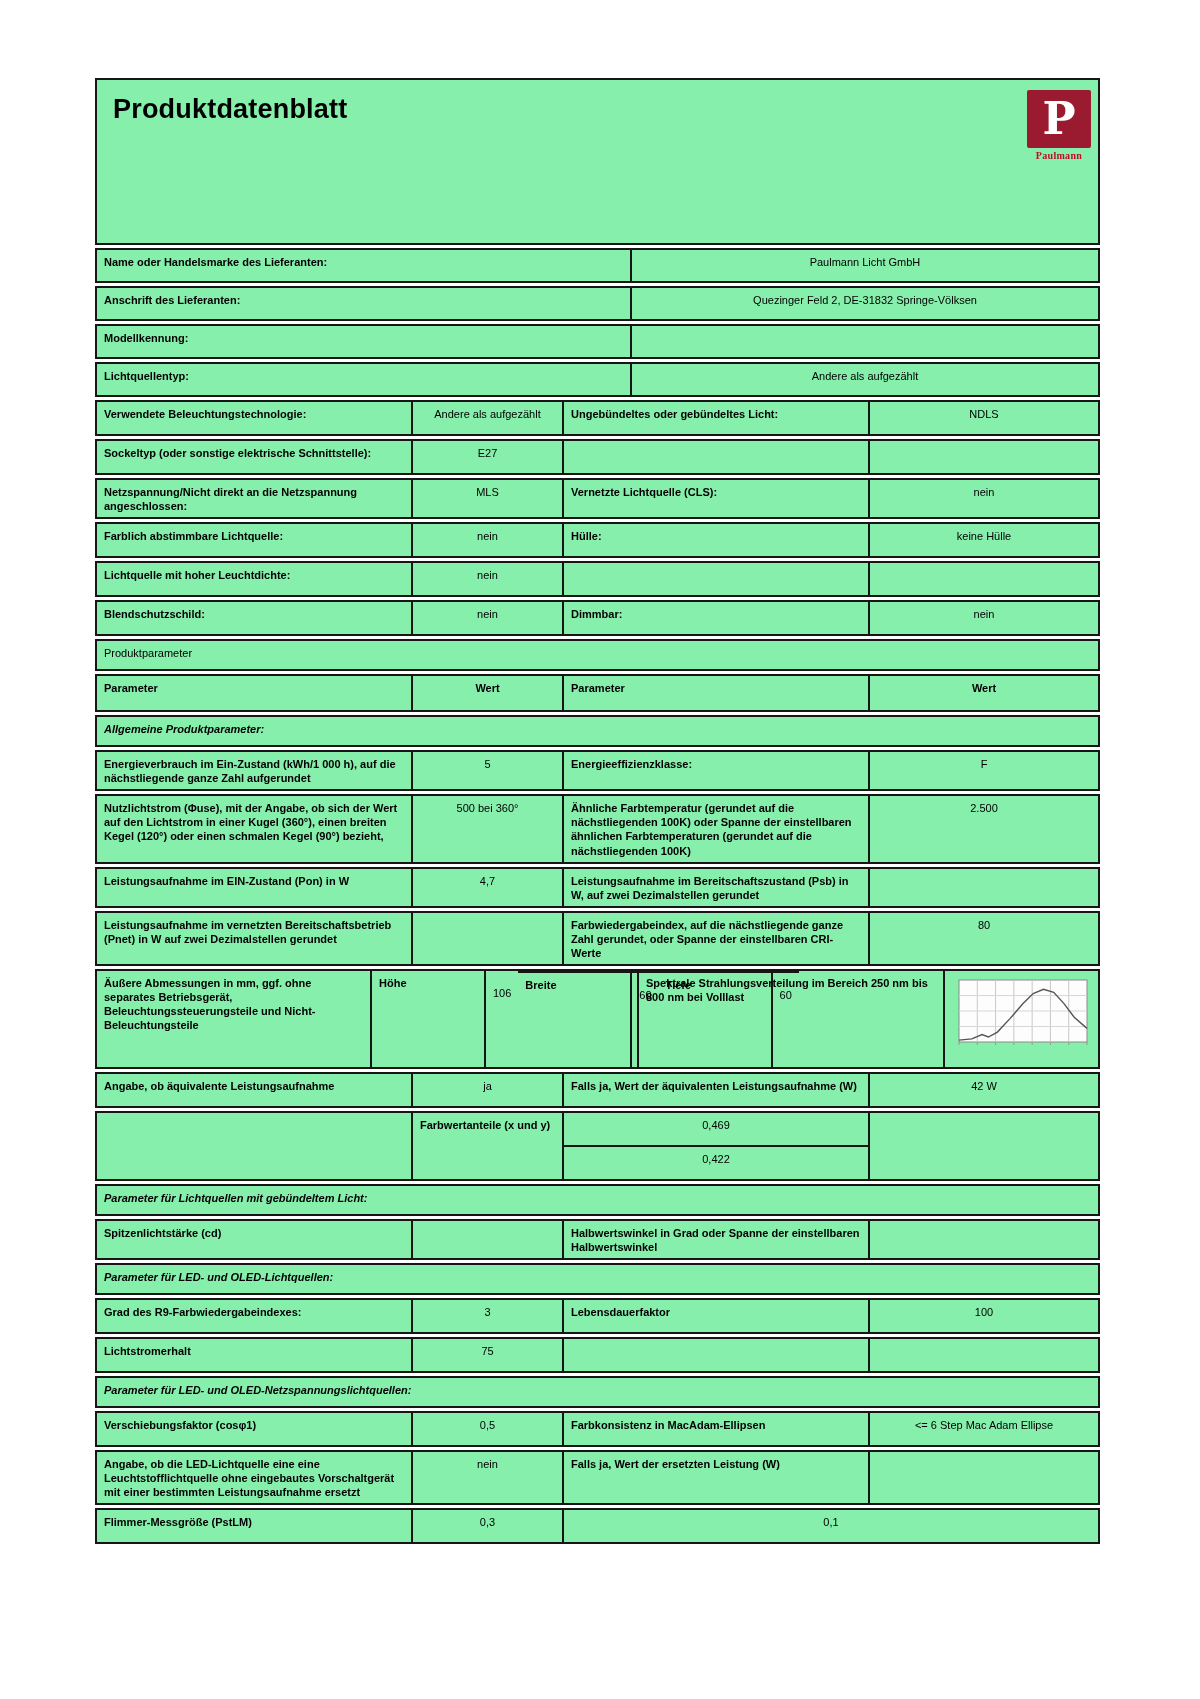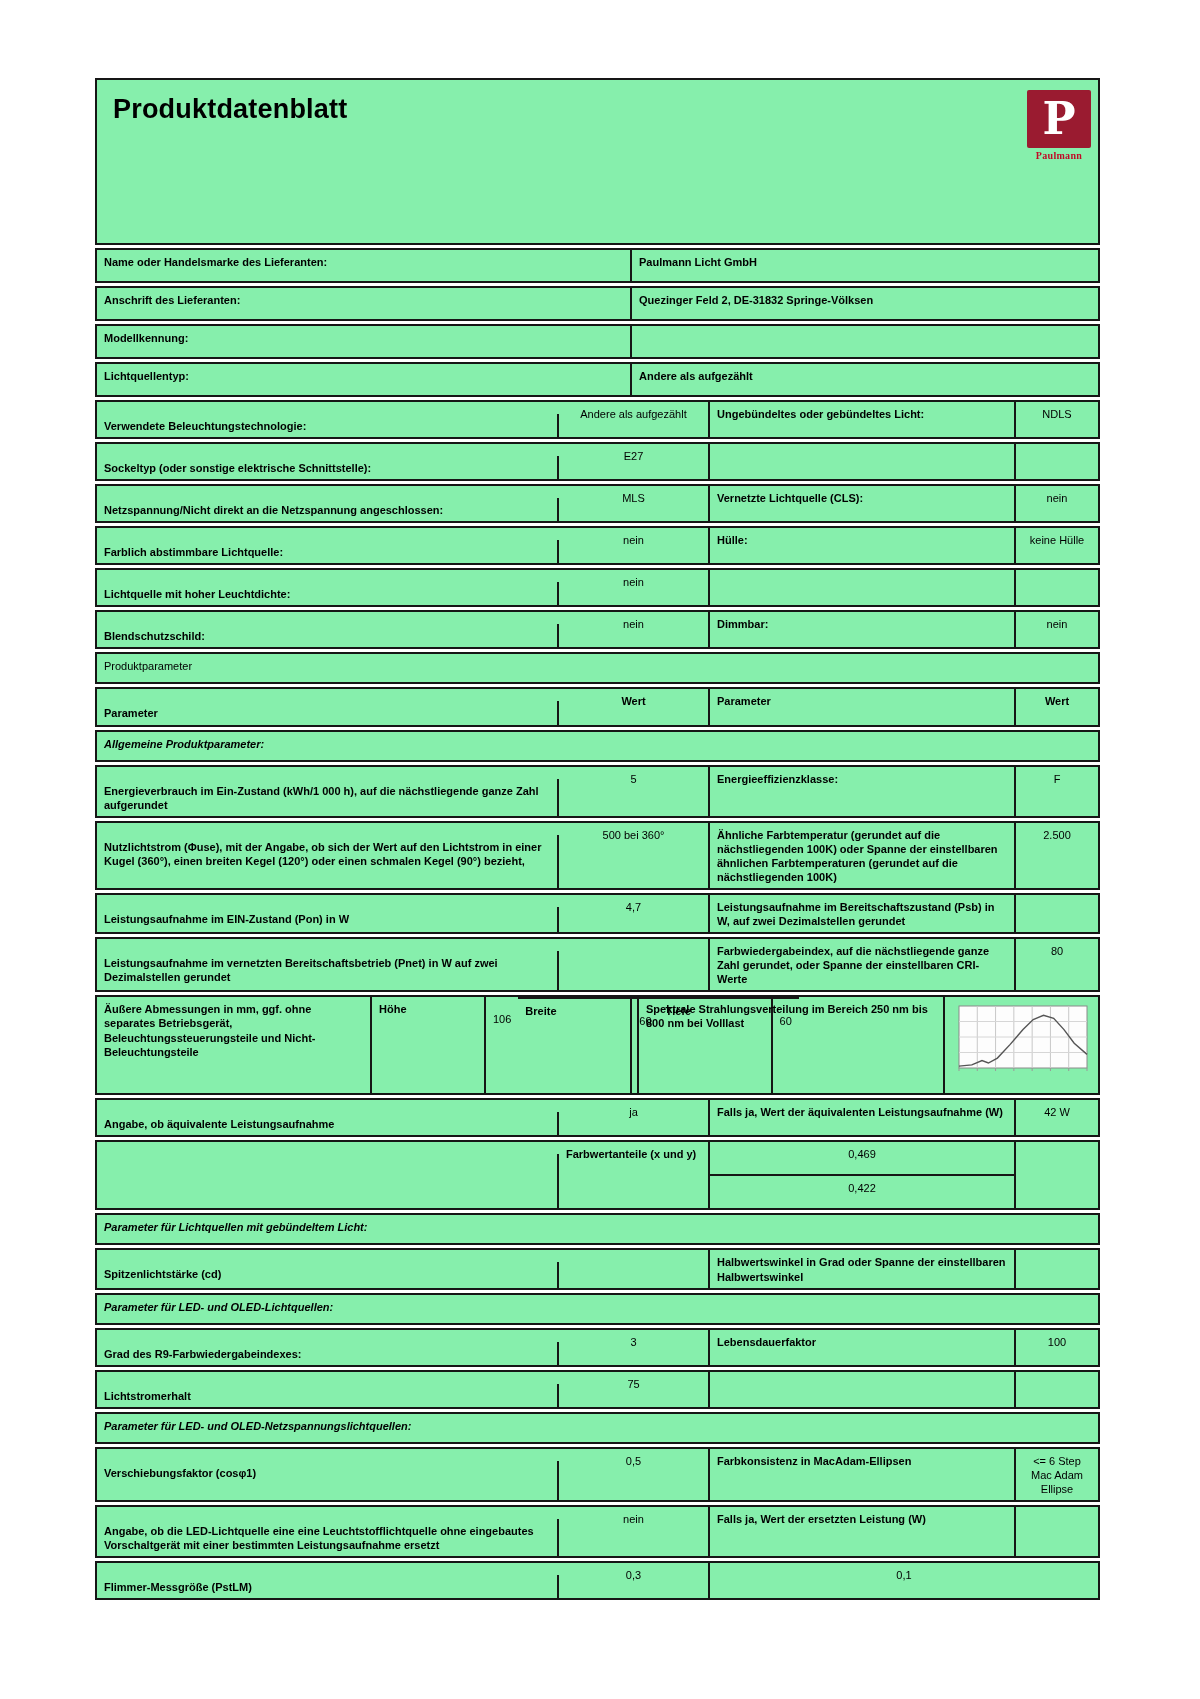--- a/index.html
+++ b/index.html
@@ -10,22 +10,22 @@
   #doc-title{font-size:27px;font-weight:bold;letter-spacing:.2px;padding:14px 0 0 16px;margin:0;}
   #logo{position:absolute;top:10px;right:7px;width:64px;text-align:center;}
   #logo-square{width:64px;height:58px;border-radius:2px;display:flex;align-items:center;justify-content:center;
     font-family:"DejaVu Serif","Liberation Serif",serif;font-weight:bold;font-size:44px;color:#fff;line-height:1;}
   #logo-word{font-family:"Liberation Serif",serif;font-weight:bold;font-size:10px;margin-top:2px;letter-spacing:.3px;}
   .row{display:flex;align-items:stretch;margin-bottom:3px;min-height:34px;}
   .cell{box-sizing:border-box;padding:5px 7px 4px 7px;font-size:11px;line-height:1.28;}
   .cdiv{border-right:2px solid #161616;}
   .lbl{font-weight:bold;text-align:left;}
   .val{text-align:center;font-weight:normal;}
-  .vleft{text-align:left;font-weight:bold;}
-  .c1{width:462px;flex:0 0 auto;margin-top:12px;}
+  .vleft{text-align:center;font-weight:normal;}
+  .c1{width:316px;flex:0 0 auto;}
   .c2{width:151px;flex:0 0 auto;}
   .c3{width:306px;flex:0 0 auto;}
   .c4{flex:1 1 auto;}
   .k2l{width:535px;flex:0 0 auto;}
   .k2v{flex:1 1 auto;}
   .section-plain{font-weight:normal;}
   .section-italic{font-weight:bold;font-style:italic;}
   .hdr{font-weight:bold;}
   .stack{display:flex;flex-direction:column;padding:0;}
   .stack>div{flex:1 1 auto;box-sizing:border-box;padding:5px 7px 4px 7px;}

